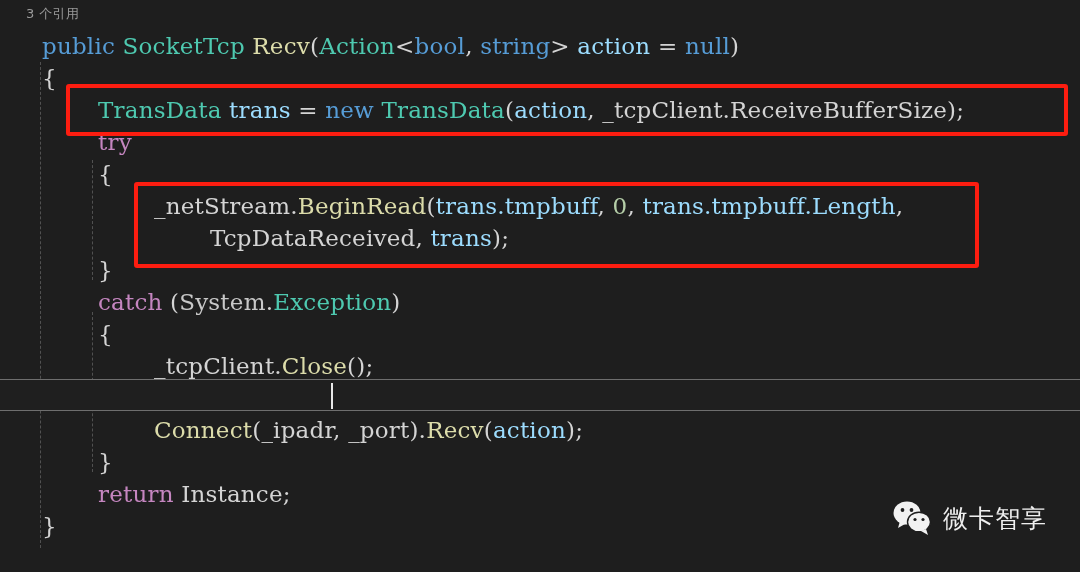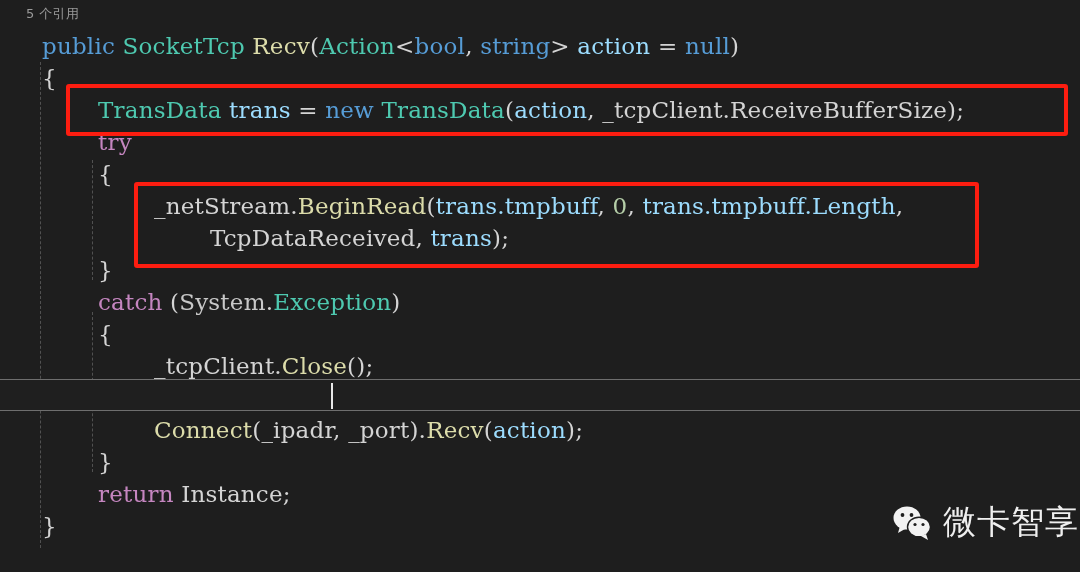--- a/index.html
+++ b/index.html
@@ -88,39 +88,39 @@
 
   
   .watermark {
     position: absolute;
     display: flex;
     align-items: center;
     gap: 10px;
   }
   .wm-text {
     font-family: "DejaVu Sans", "Liberation Sans", sans-serif;
-    font-size: 33px;
+    font-size: 25px;
     color: #efefef;
     letter-spacing: 1px;
     white-space: pre;
   }
   .wechat-logo { display: block; }
 </style>
 </head>
 <body>
 
 <div id="screen">
 
   <div class="indent-guide" style="left:40px; top:62px; height:486px;"></div>
   <div class="indent-guide" style="left:92px; top:160px; height:120px;"></div>
   <div class="indent-guide" style="left:92px; top:312px; height:160px;"></div>
 
   <div class="current-line" style="top:379px;"></div>
 
-  <div class="codelens">5 个引用</div>
+  <div class="codelens">3 个引用</div>
 
   <div class="code-line" style="left:30px; top:30px;"><span class="kw">public</span><span class="plain"> </span><span class="type">SocketTcp</span><span class="plain"> </span><span class="fn">Recv</span><span class="punct">(</span><span class="type">Action</span><span class="punct">&lt;</span><span class="kw">bool</span><span class="punct">, </span><span class="kw">string</span><span class="punct">&gt;</span><span class="plain"> </span><span class="var">action</span><span class="punct"> = </span><span class="kw">null</span><span class="punct">)</span></div>
 
   <div class="code-line" style="left:30px; top:62px;"><span class="punct">{</span></div>
 
   <div class="code-line" style="left:86px; top:94px;"><span class="type">TransData</span><span class="plain"> </span><span class="var">trans</span><span class="punct"> = </span><span class="kw">new</span><span class="plain"> </span><span class="type">TransData</span><span class="punct">(</span><span class="var">action</span><span class="punct">, </span><span class="plain">_tcpClient.ReceiveBufferSize</span><span class="punct">);</span></div>
 
   <div class="code-line" style="left:86px; top:126px;"><span class="kwctl">try</span></div>
 
   <div class="code-line" style="left:86px; top:158px;"><span class="punct">{</span></div>

